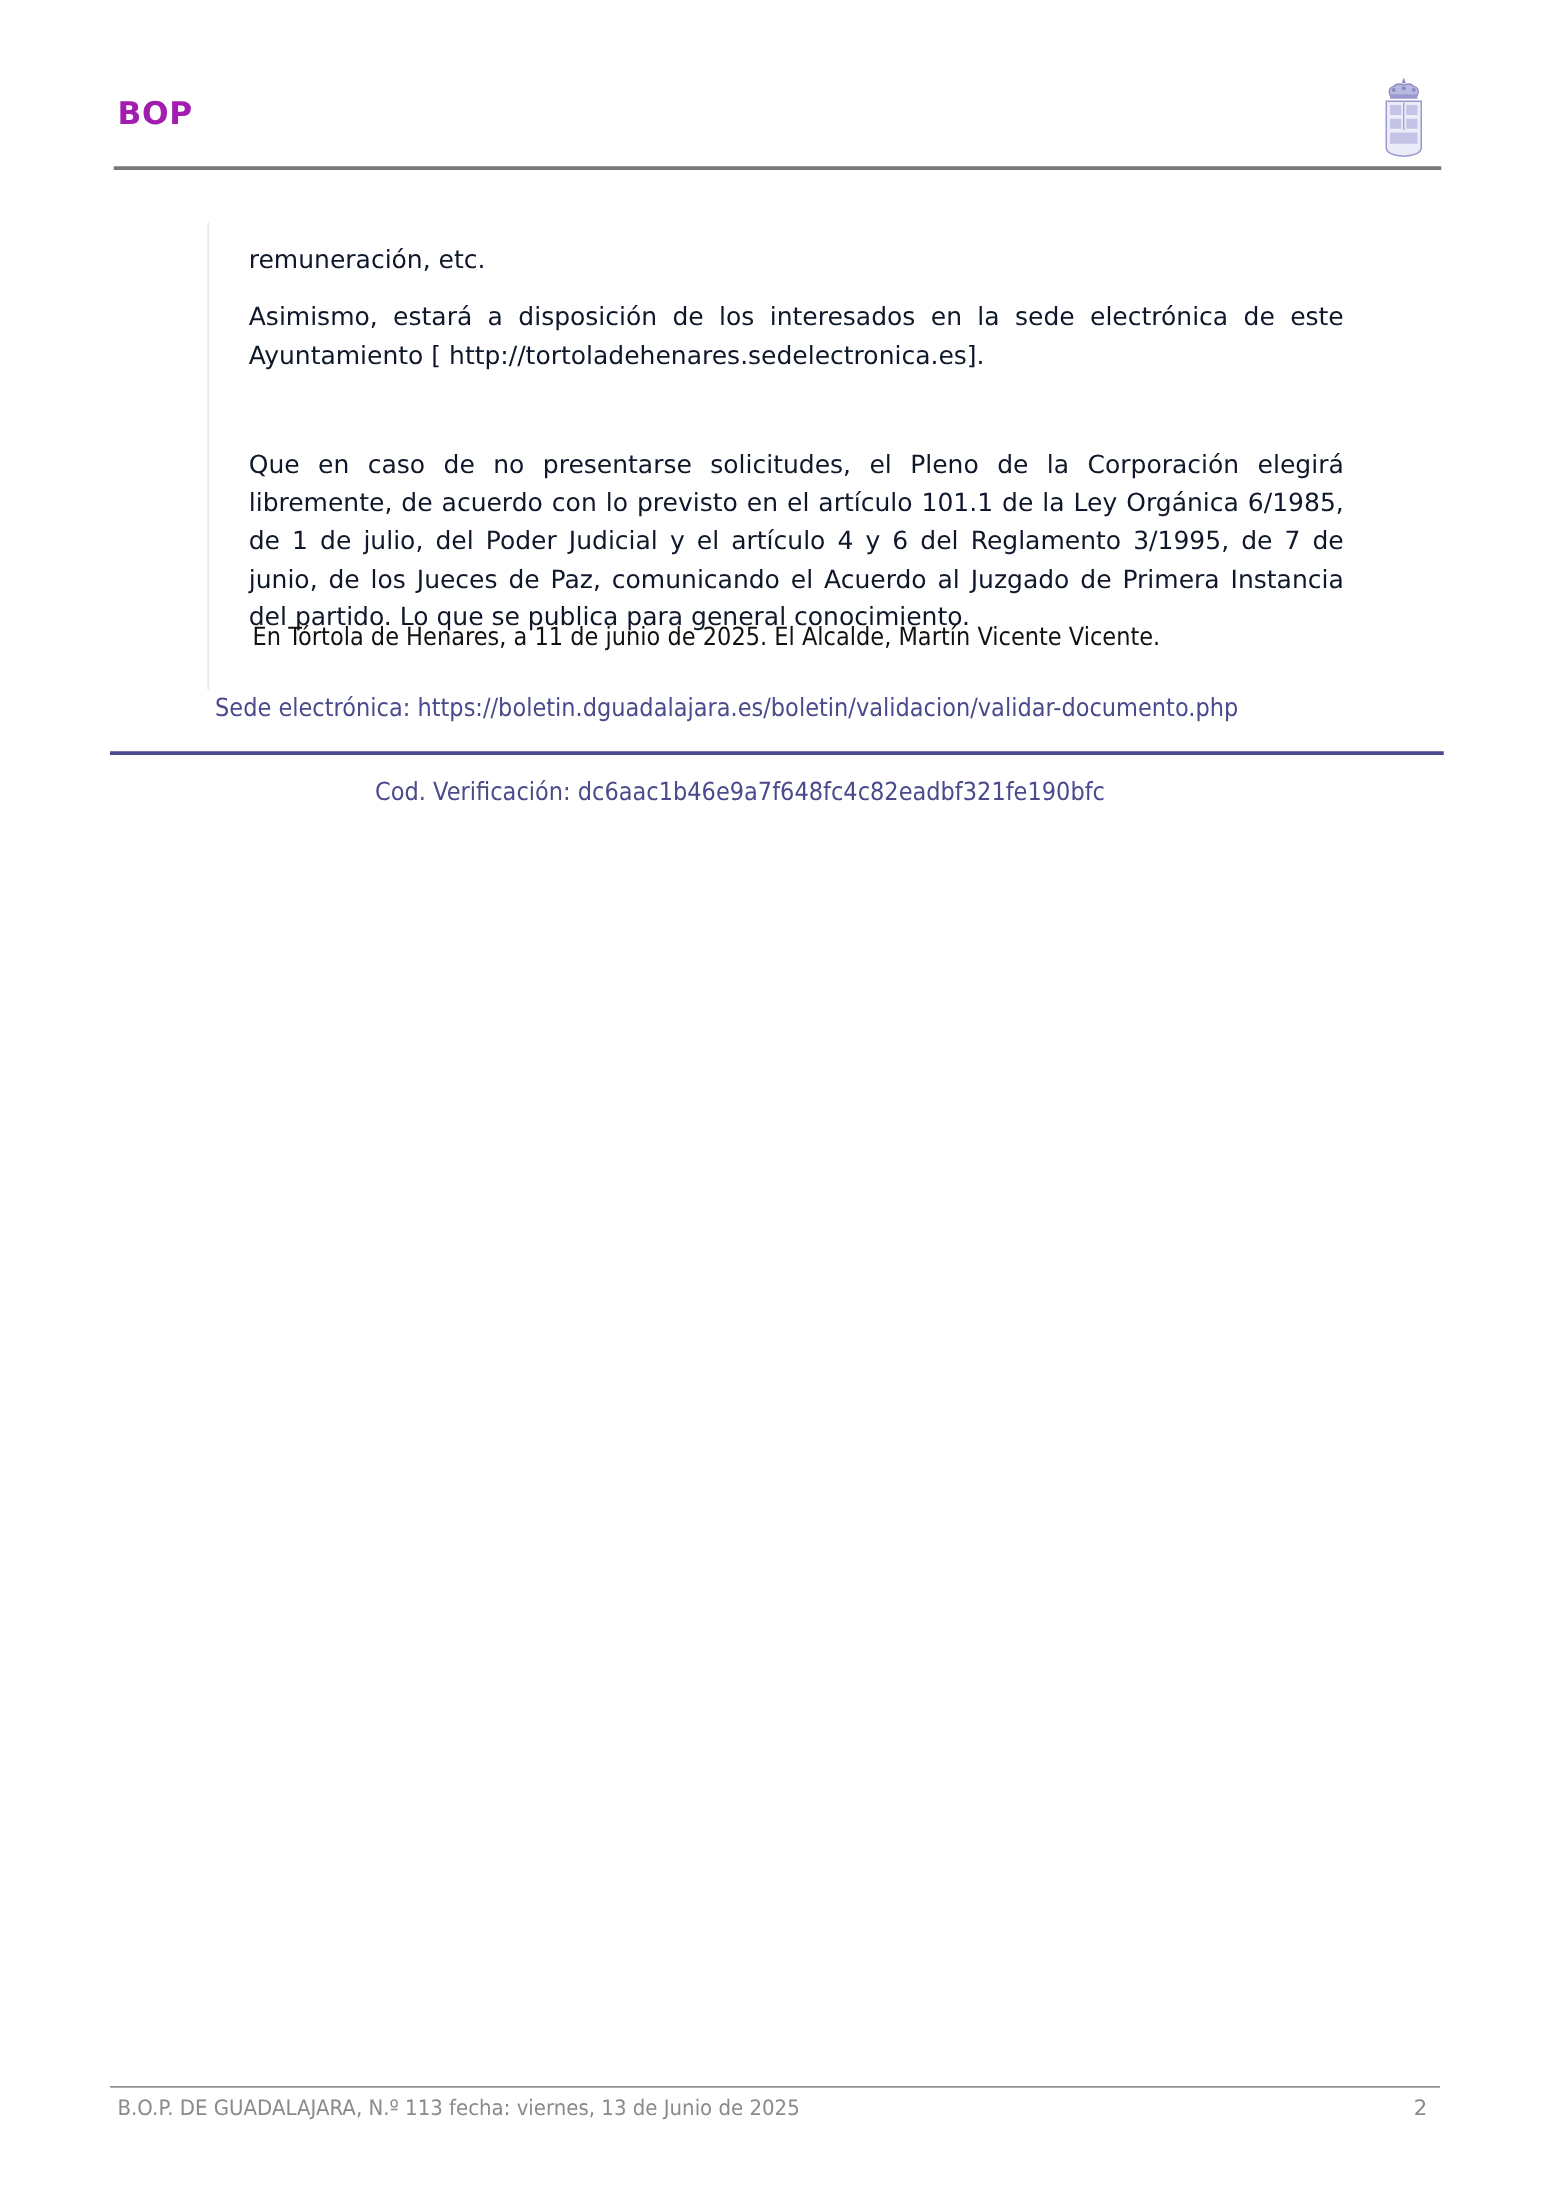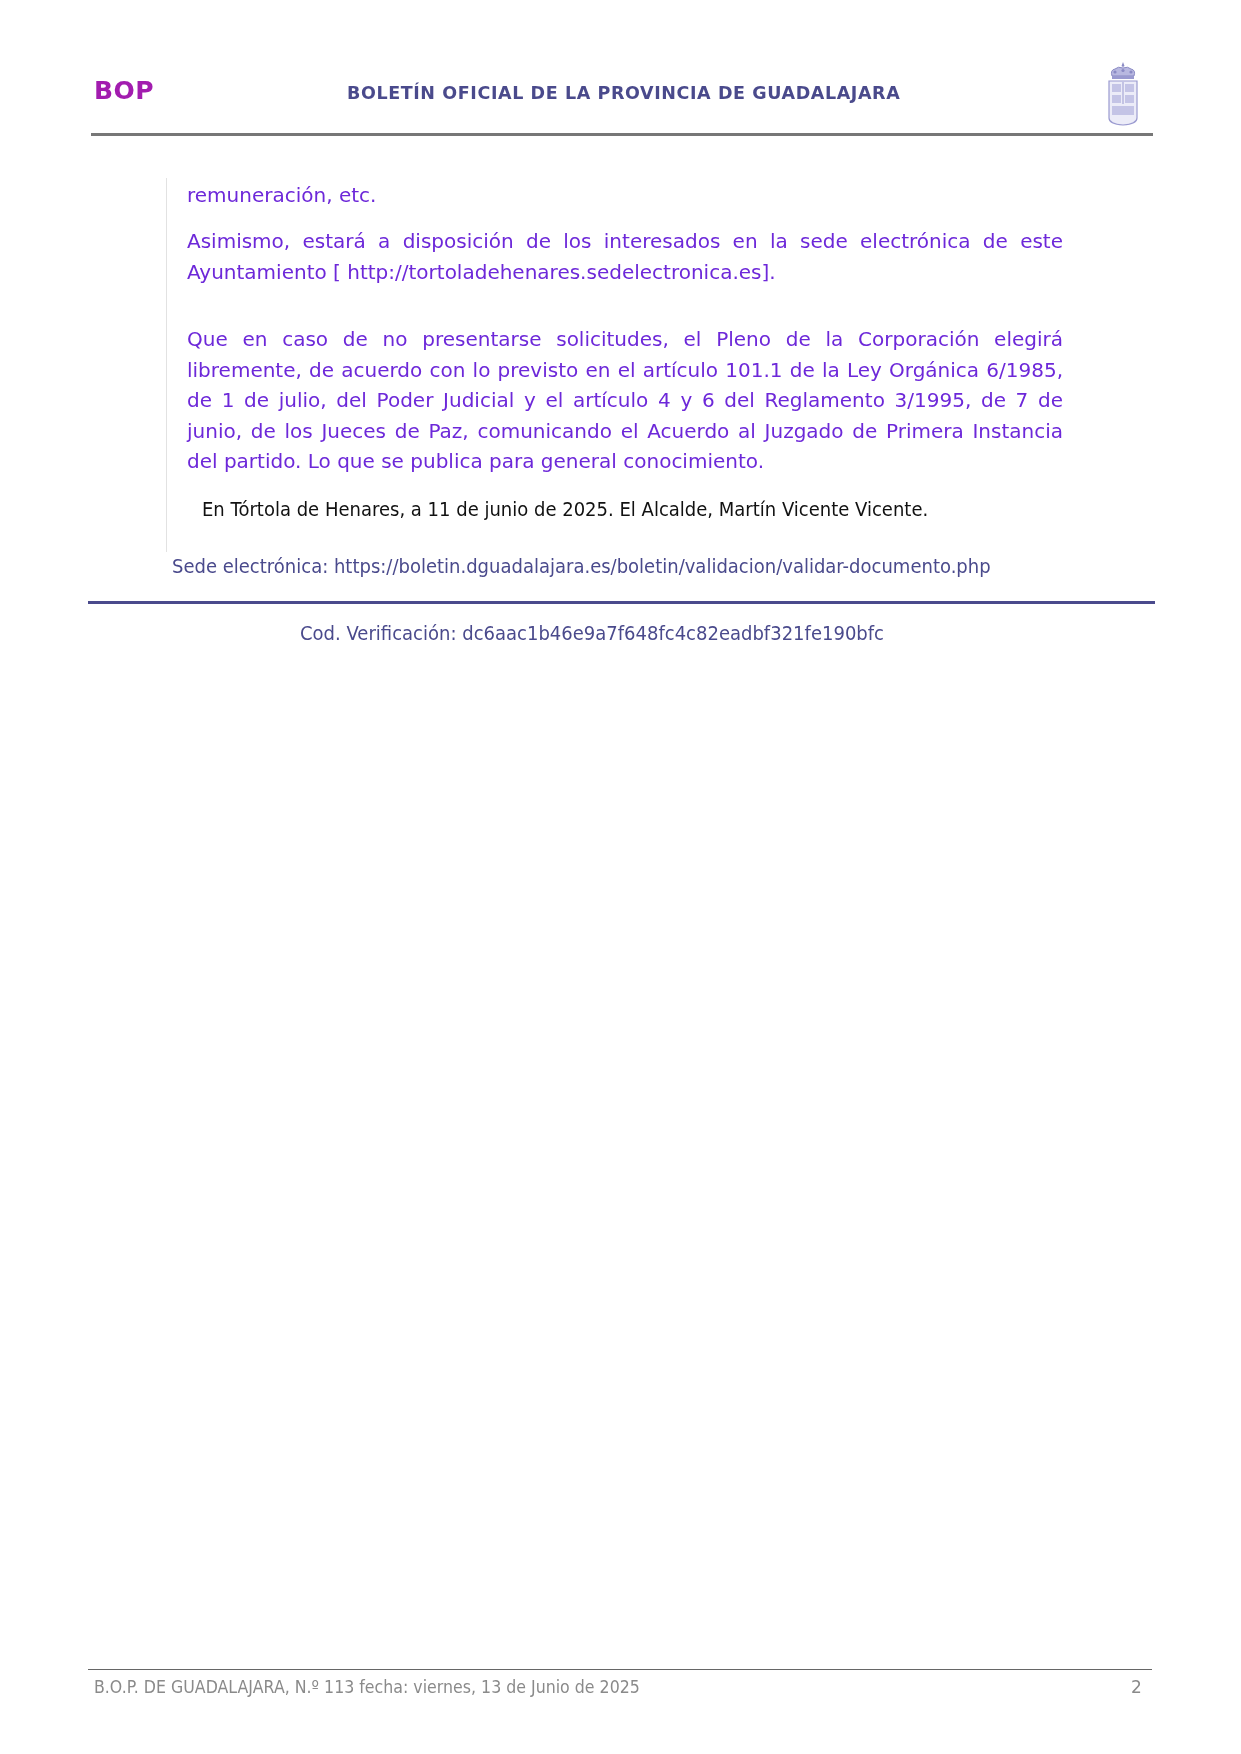--- a/index.html
+++ b/index.html
@@ -65,27 +65,27 @@
       height: 374px;
       background: #e2e2e2;
     }
     .body-text {
       position: absolute;
       left: 183px;
       width: 876px;
       font-family: "DejaVu Sans", sans-serif;
       font-size: 20px;
       line-height: 30.5px;
-      color: #6d28d9;
+      color: #0f172a;
       text-align: justify;
-      margin: 4px;
+      margin: 16px;
     }
     .p1 { top: 176px; }
     .p2 { top: 222px; }
-    .p3 { top: 320px; }
+    .p3 { top: 340px; }
     .signature {
       position: absolute;
       left: 202px;
       top: 497px;
       font-family: "DejaVu Sans", sans-serif;
       font-size: 20px;
       color: #111111;
       white-space: nowrap;
       transform: scaleX(0.9);
       transform-origin: left center;
@@ -146,21 +146,20 @@
       font-family: "DejaVu Sans", sans-serif;
       font-size: 17px;
       color: #8a8a8a;
     }
   </style>
 </head>
 <body>
 
 <div class="header">
   <div class="bop-mark">BOP</div>
-  <div class="header-title">BOLETÍN OFICIAL DE LA PROVINCIA DE GUADALAJARA</div>
   <div class="crest">
     <svg width="38" height="68" viewBox="0 0 38 68" xmlns="http://www.w3.org/2000/svg">
 
       <path d="M19 2 L20.5 6 L19 7 L17.5 6 Z" fill="#8a8ac4"></path>
       <path d="M8 16 Q6 10 11 9 Q14 6 19 8 Q24 6 27 9 Q32 10 30 16 Z" fill="#b8b8e0" stroke="#8a8ac4" stroke-width="1"></path>
       <circle cx="11" cy="12" r="1.6" fill="#8a8ac4"></circle>
       <circle cx="19" cy="10.5" r="1.6" fill="#8a8ac4"></circle>
       <circle cx="27" cy="12" r="1.6" fill="#8a8ac4"></circle>
       <rect x="8" y="16" width="22" height="3" fill="#9a9ad0"></rect>
 

